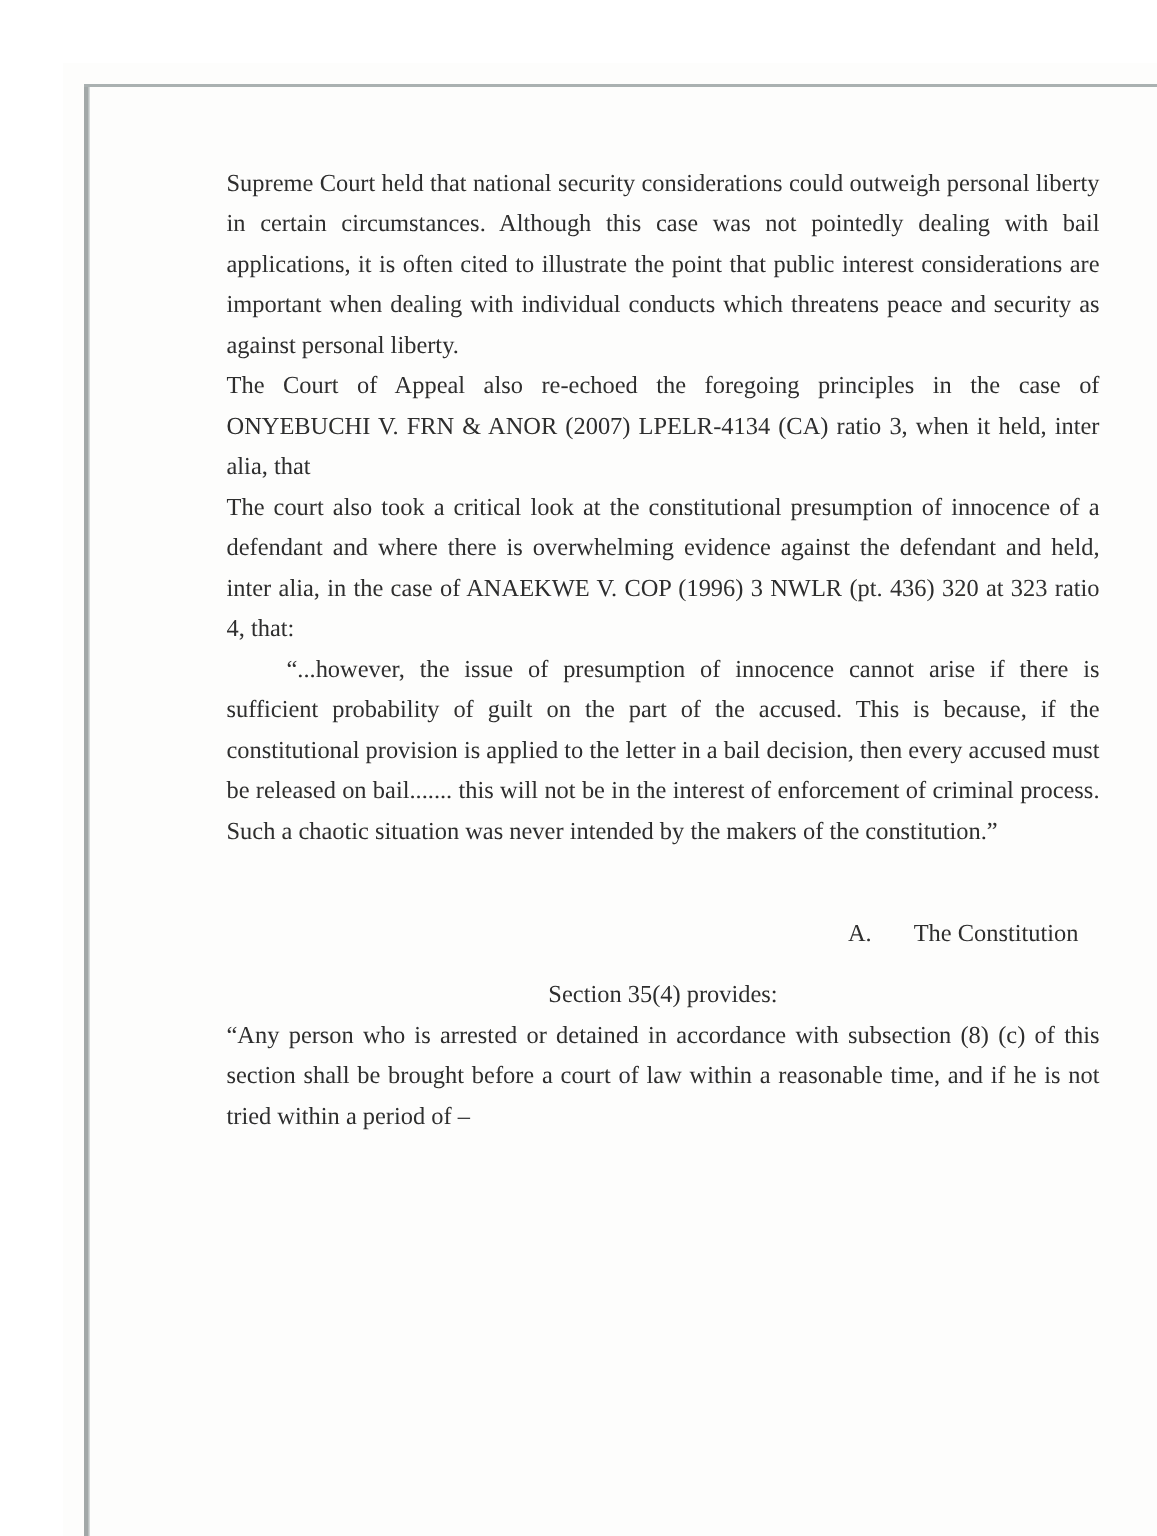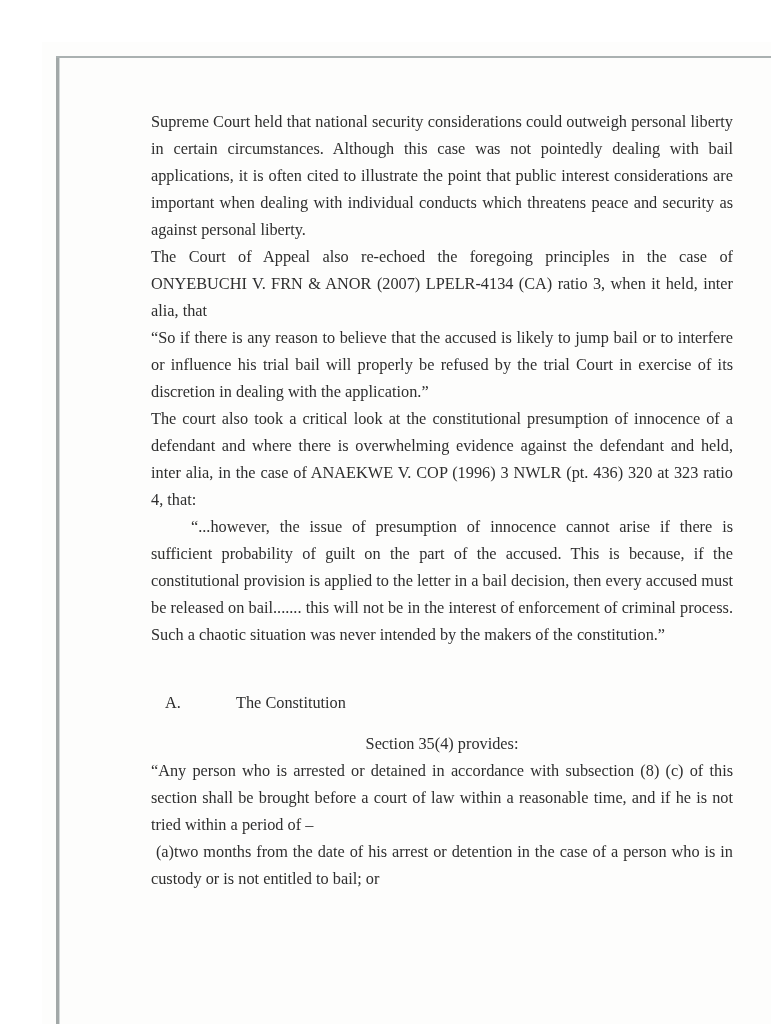--- a/index.html
+++ b/index.html
@@ -45,21 +45,21 @@
   .doc-heading {
     margin-top: 58px;
     font-weight: bold;
     color: #1d1d1d;
     font-size: 16.8px;
     line-height: 27px;
     text-align: left;
   }
   .list-line {
     margin-top: 27px;
-    text-align: left;
+    text-align: right;
   }
   .list-label {
     display: inline-block;
     width: 43px;
   }
   .pre-space { white-space: pre-wrap; }
   .page-number {
     position: absolute;
     left: 660px; top: 974px;
     font-size: 15px;
@@ -74,34 +74,32 @@
   <div class="edge-left"></div>
   <div class="edge-top"></div>
   <div class="edge-right"></div>
 
   <div class="content">
 
     <p class="para">Supreme Court held that national security considerations could outweigh personal liberty in certain circumstances. Although this case was not pointedly dealing with bail applications, it is often cited to illustrate the point that public interest considerations are important when dealing with individual conducts which threatens peace and security as against personal liberty.</p>
 
     <p class="para">The Court of Appeal also re-echoed the foregoing principles in the case of ONYEBUCHI V. FRN &amp; ANOR (2007) LPELR-4134 (CA) ratio 3, when it held, inter alia, that</p>
 
-    <p class="para">“So if there is any reason to believe that the accused is likely to jump bail or to interfere or influence his trial bail will properly be refused by the trial Court in exercise of its discretion in dealing with the application.”</p>
 
     <p class="para">The court also took a critical look at the constitutional presumption of innocence of a defendant and where there is overwhelming evidence against the defendant and held, inter alia, in the case of ANAEKWE V. COP (1996) 3 NWLR (pt. 436) 320 at 323 ratio 4, that:</p>
 
     <p class="para quote-indent">“...however, the issue of presumption of innocence cannot arise if there is sufficient probability of guilt on the part of the accused. This is because, if the constitutional provision is applied to the letter in a bail decision, then every accused must be released on bail....... this will not be in the interest of enforcement of criminal process. Such a chaotic situation was never intended by the makers of the constitution.”</p>
 
 
     <p class="para list-line">
       <span class="list-label">A.</span><span>The Constitution</span>
     </p>
 
     <p class="para" style="text-align:center;">Section 35(4) provides:</p>
 
     <p class="para">“Any person who is arrested or detained in accordance with subsection (8) (c) of this section shall be brought before a court of law within a reasonable time, and if he is not tried within a period of –</p>
 
-    <p class="para pre-space"> (a)two months from the date of his arrest or detention in the case of a person who is in custody or is not entitled to bail; or</p>
 
   </div>
 
   <div class="page-number">4</div>
 
 </div>
 
 </body></html>

